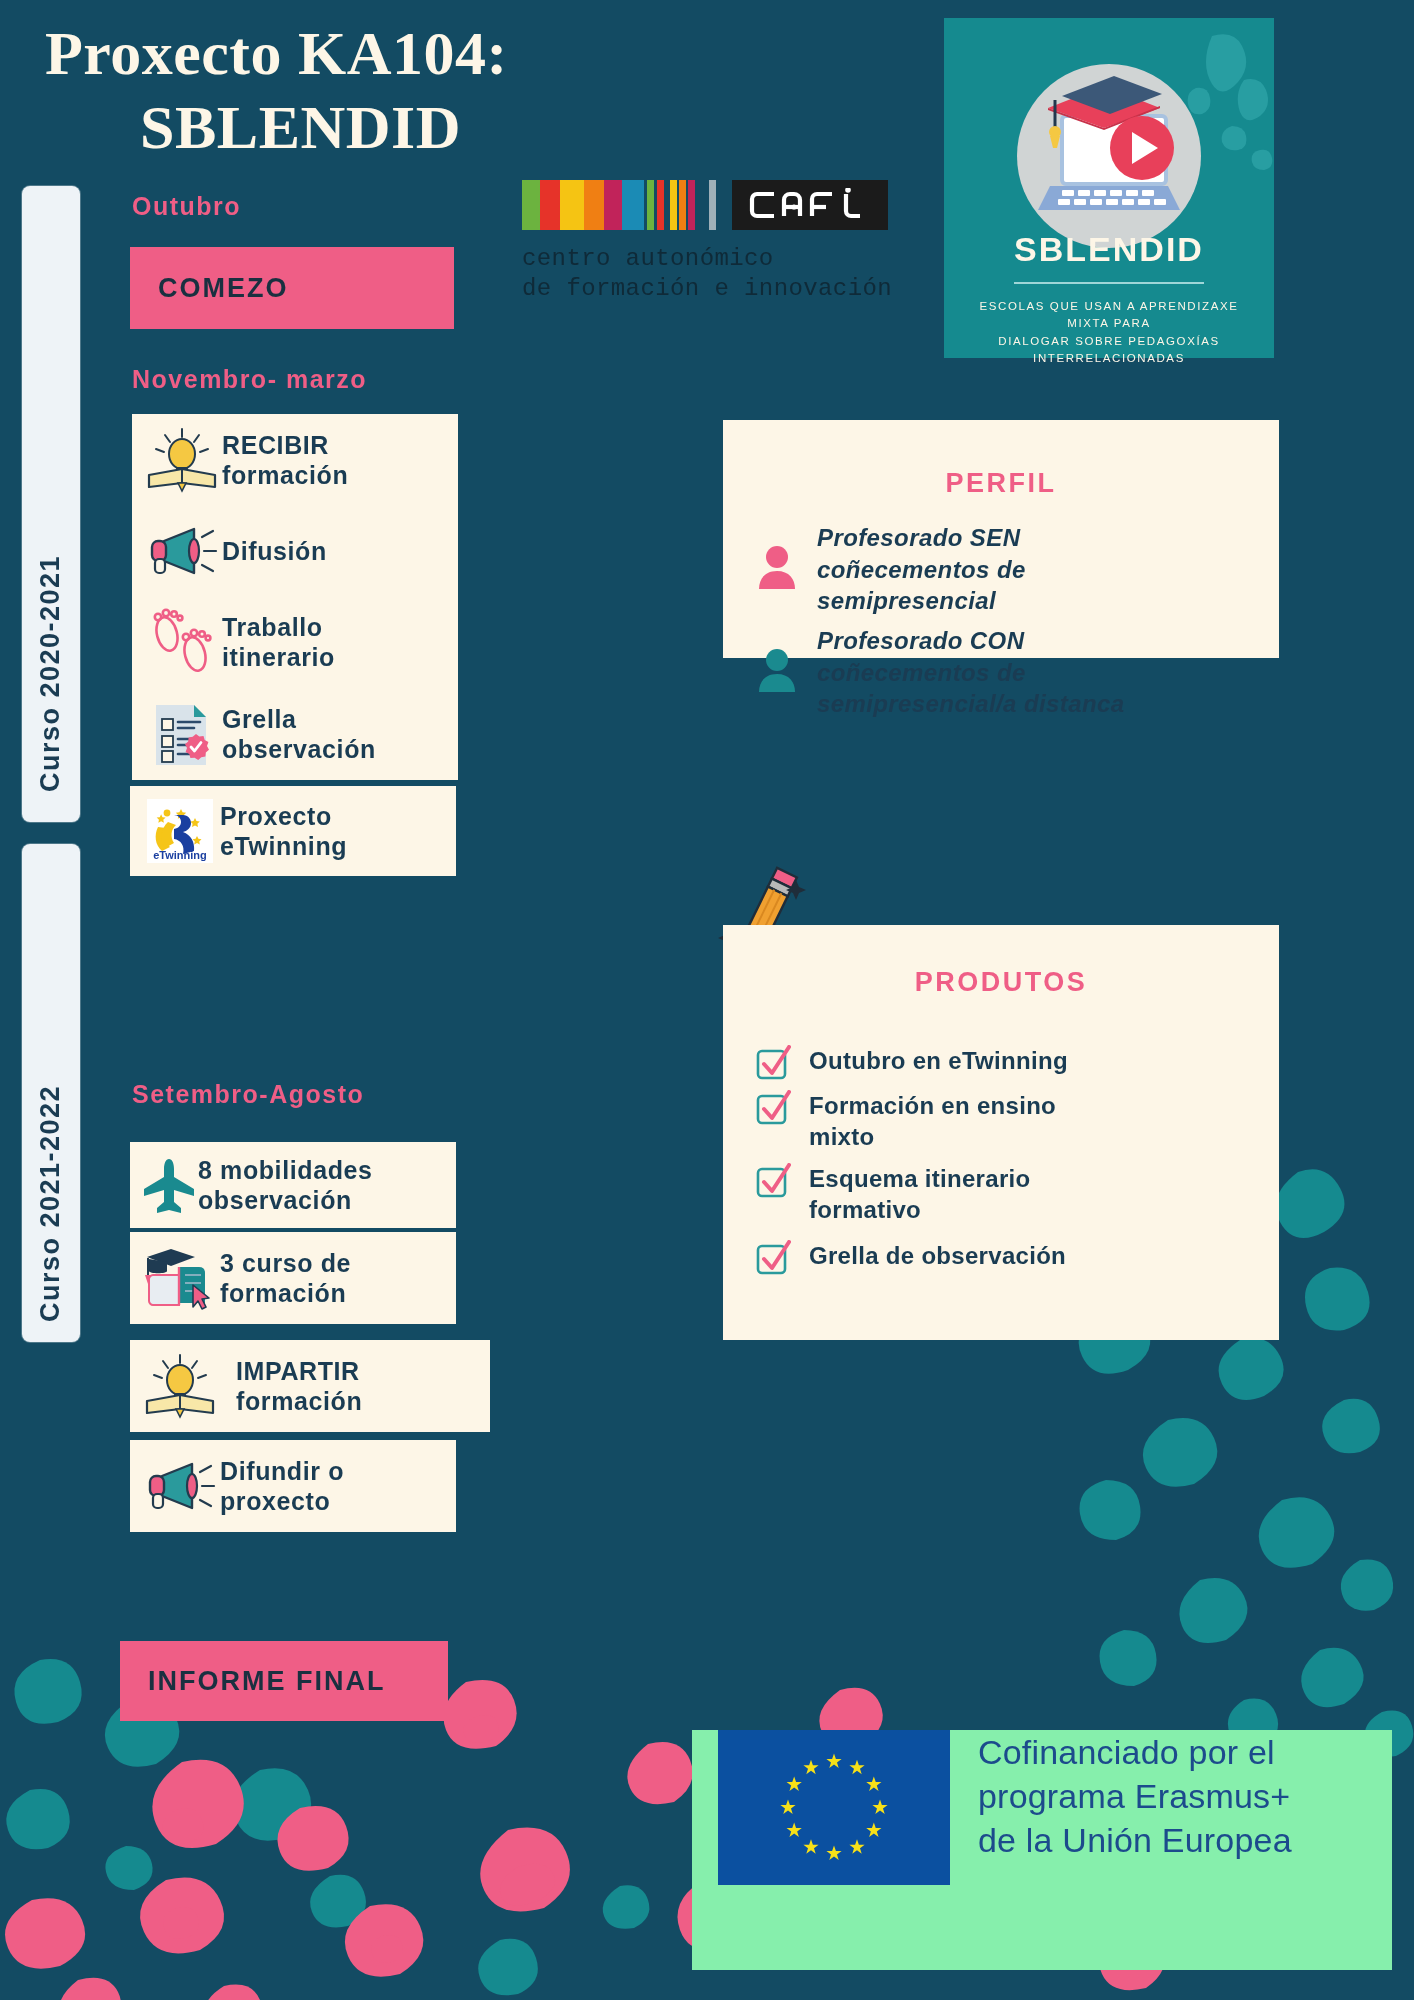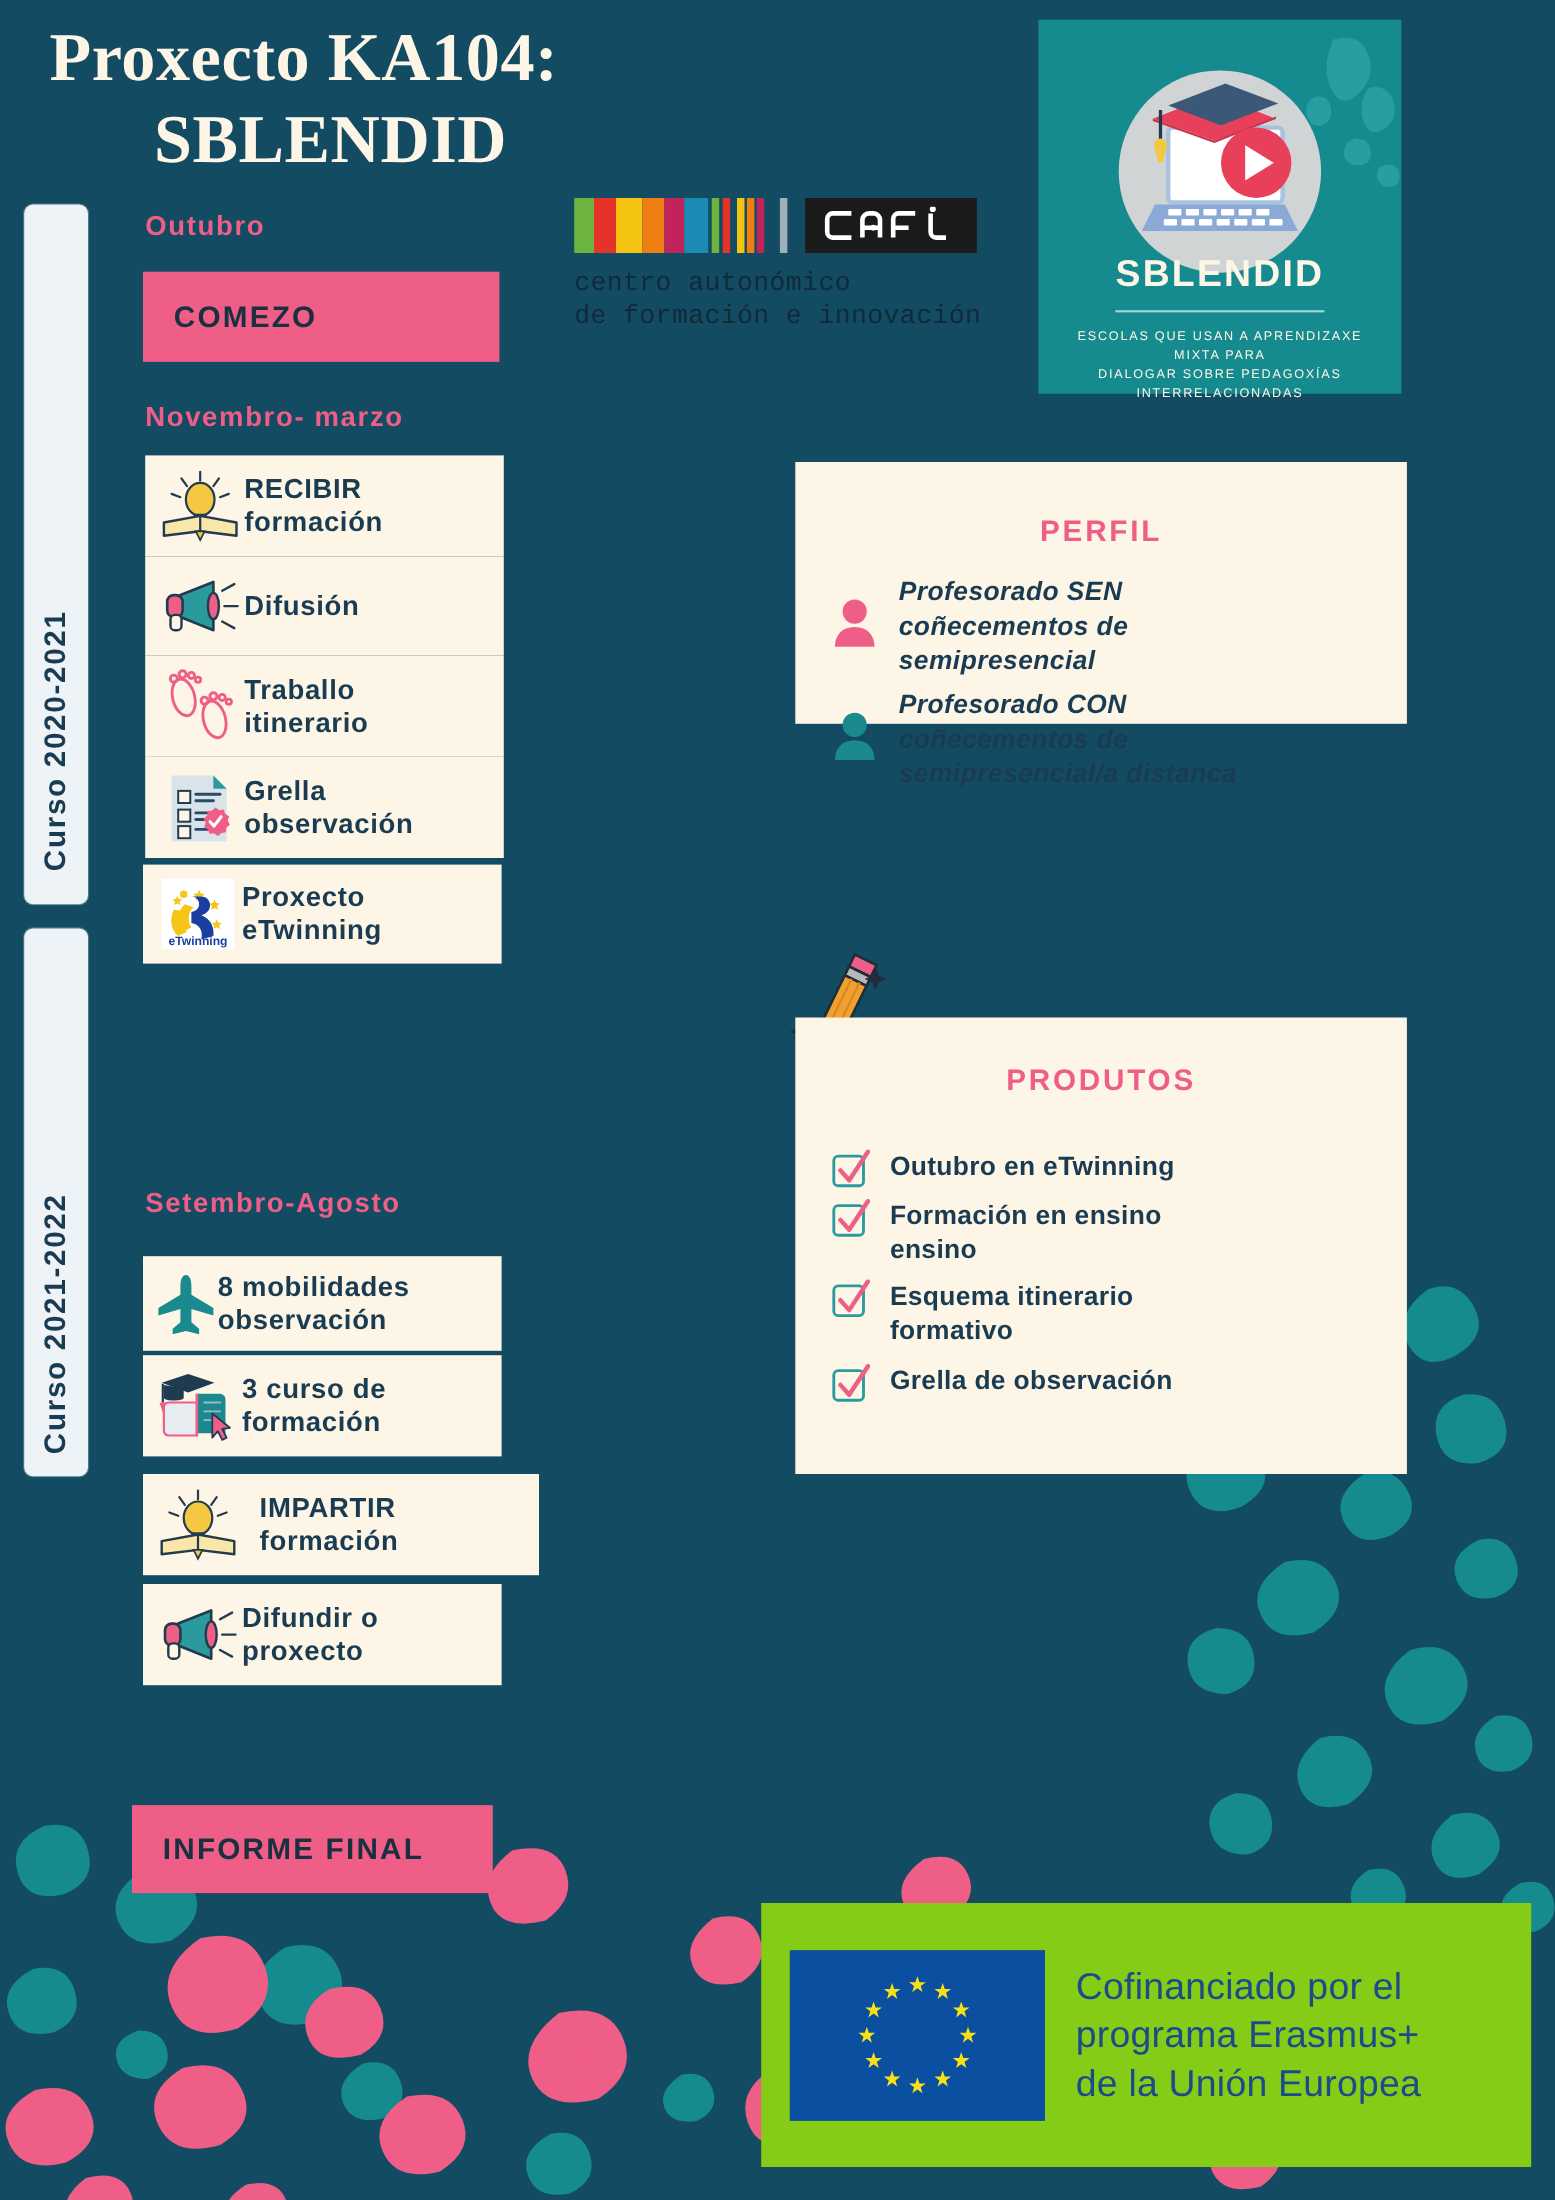--- a/index.html
+++ b/index.html
@@ -180,22 +180,22 @@
     position:absolute; left:18px; right:18px; top:280px;
     text-align:center;
     color:#fdf6e7; font-size: 11.5px; line-height:1.5;
     letter-spacing: 1.6px;
   }
 
   
   #erasmus {
     position: absolute; left: 692px; top: 1730px;
     width: 700px; height: 240px;
-    background: #84cc16;
-    display: flex; align-items: center; gap: 28px;
+    background: #86efac;
+    display: flex; gap: 28px;
     padding: 0 26px;
   }
   #eu-flag { flex:0 0 auto; width: 232px; height: 155px; background:#0b50a0; position:relative; }
   #erasmus-text {
     color: #1c4b8c; font-size: 34px; line-height: 1.3;
     letter-spacing: 0.2px;
   }
 </style>
 </head>
 <body>
@@ -628,21 +628,21 @@
 
     <div class="produto-row" style="left:32px; top:165px;">
       <span>
         <svg width="36" height="36" viewBox="0 0 36 36">
           <rect x="3" y="6" width="27" height="27" rx="4" fill="none" stroke="#2a9a9c" stroke-width="2.6"></rect>
           <path d="M9 19 l8 9 L34 2" fill="none" stroke="#ef5e86" stroke-width="4" stroke-linecap="round" stroke-linejoin="round"></path>
         </svg>
       </span>
       <span class="produto-text">
         <div>Formación en ensino</div>
-        <div>ensino</div>
+        <div>mixto</div>
       </span>
     </div>
 
     <div class="produto-row" style="left:32px; top:238px;justify-content:space-between;">
       <span>
         <svg width="36" height="36" viewBox="0 0 36 36">
           <rect x="3" y="6" width="27" height="27" rx="4" fill="none" stroke="#2a9a9c" stroke-width="2.6"></rect>
           <path d="M9 19 l8 9 L34 2" fill="none" stroke="#ef5e86" stroke-width="4" stroke-linecap="round" stroke-linejoin="round"></path>
         </svg>
       </span>

